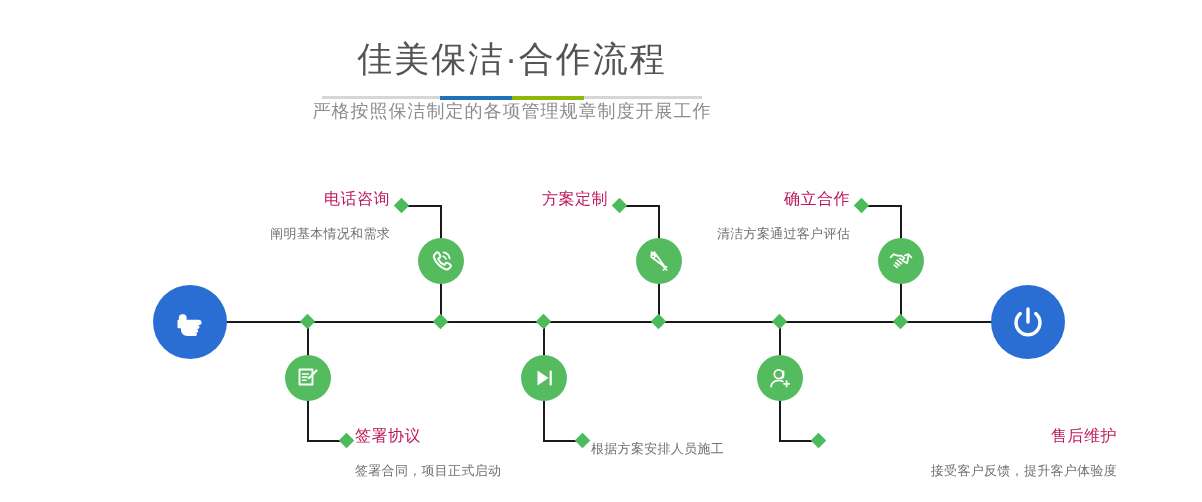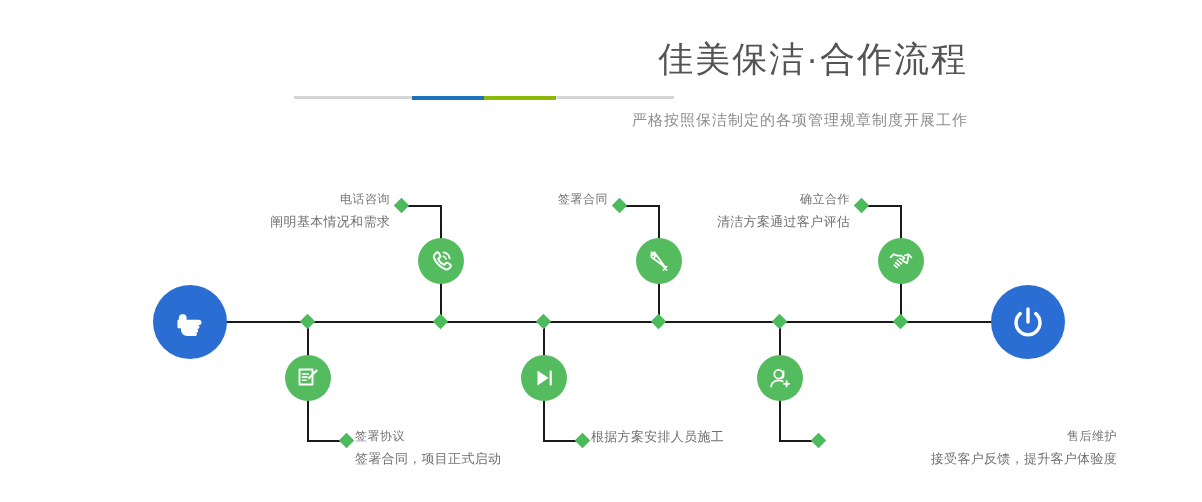--- a/index.html
+++ b/index.html
@@ -6,41 +6,40 @@
   body{
     width:1202px;height:502px;
     background:#ffffff;
     font-family:"Liberation Sans","DejaVu Sans",sans-serif;
     overflow:hidden;
     position:relative;
   }
   .stage{position:absolute;left:0;top:0;width:1202px;height:502px;}
 
   
-  .header{position:absolute;left:0;top:0;width:968px;text-align:right;}
+  .header{position:absolute;left:0;top:0;width:968px;text-align:center;padding-left:28px;}
   .title{
     margin-top:36px;
     font-size:35px;
     letter-spacing:2px;
     color:#545454;
     font-weight:500;
     line-height:46px;
   }
   .divider{
     position:relative;
     width:380px;height:3px;
     margin:14px auto 0 auto;
     background:#d6d6d6;
   }
   .divider .seg{position:absolute;top:-0.5px;height:4px;}
   .divider .seg-blue{left:118px;width:72px;background:#1d72b8;}
   .divider .seg-green{left:190px;width:72px;background:#8cb808;}
   .subtitle{
-    margin-top:12px;
-    font-size:15px;
+    font-size:18px;
     color:#8d8d8d;
     letter-spacing:1px;
   }
 
   
   .axis{
     position:absolute;
     left:190px;top:321px;
     width:840px;height:2px;
     background:#1a1a1a;
@@ -71,26 +70,26 @@
     width:11px;height:11px;
     background:#4cbb5c;
     transform:rotate(45deg);
     z-index:4;
   }
   .vline{position:absolute;width:1.6px;background:#1a1a1a;z-index:1;}
   .hline{position:absolute;height:1.6px;background:#1a1a1a;z-index:1;}
 
   .lbl{position:absolute;z-index:5;}
   .lbl .l-title{
-    font-size:12px;color:#737373;line-height:22px;letter-spacing:.5px;
+    font-size:16px;color:#be185d;line-height:22px;letter-spacing:.5px;
     white-space:nowrap;
   }
   .lbl .l-desc{
     font-size:13px;color:#707070;line-height:20px;letter-spacing:.3px;
-    white-space:nowrap;margin-top:2px;
+    white-space:nowrap;margin-top:14px;
   }
   .lbl.up{text-align:right;}
   .lbl.down{text-align:left;}
 </style>
 </head>
 <body>
 
 <div class="stage">
 
   <div class="header">
@@ -174,21 +173,21 @@
         <g transform="rotate(-45 13 13)">
           <path fill="none" stroke="#ffffff" stroke-width="1.8" stroke-linejoin="round" d="M13 2.6l2.6 2.2-2.6 17-2.6-17z"></path>
           <line x1="10.4" y1="7.2" x2="15.6" y2="7.2" stroke="#ffffff" stroke-width="1.5"></line>
         </g>
         <path fill="none" stroke="#ffffff" stroke-width="1.7" stroke-linecap="round" stroke-linejoin="round" d="M5.4 4.2l3.2 3.2M8.6 4.2L5.4 7.4"></path>
         <path fill="none" stroke="#ffffff" stroke-width="1.7" stroke-linecap="round" stroke-linejoin="round" d="M17.4 18.6l3.2 3.2M20.6 18.6l-3.2 3.2"></path>
       </svg>
     </span>
   </div>
   <div class="lbl up" style="left:360px;top:188px;width:248px;">
-    <div class="l-title">签署合同</div>
+    <div class="l-title">方案定制</div>
   </div>
 
   <div class="vline" style="left:543px;top:321px;height:120px;"></div>
   <div class="hline" style="left:543px;top:440px;width:41px;"></div>
   <div class="diamond" style="left:577px;top:435px;"></div>
   <div class="diamond" style="left:538px;top:316px;"></div>
   <div class="node-icon" style="left:521px;top:355px;">
     <span>
       <svg width="26" height="26" viewBox="0 0 26 26">
         <path fill="#ffffff" d="M6.5 5.6l11 7.4-11 7.4z"></path>

